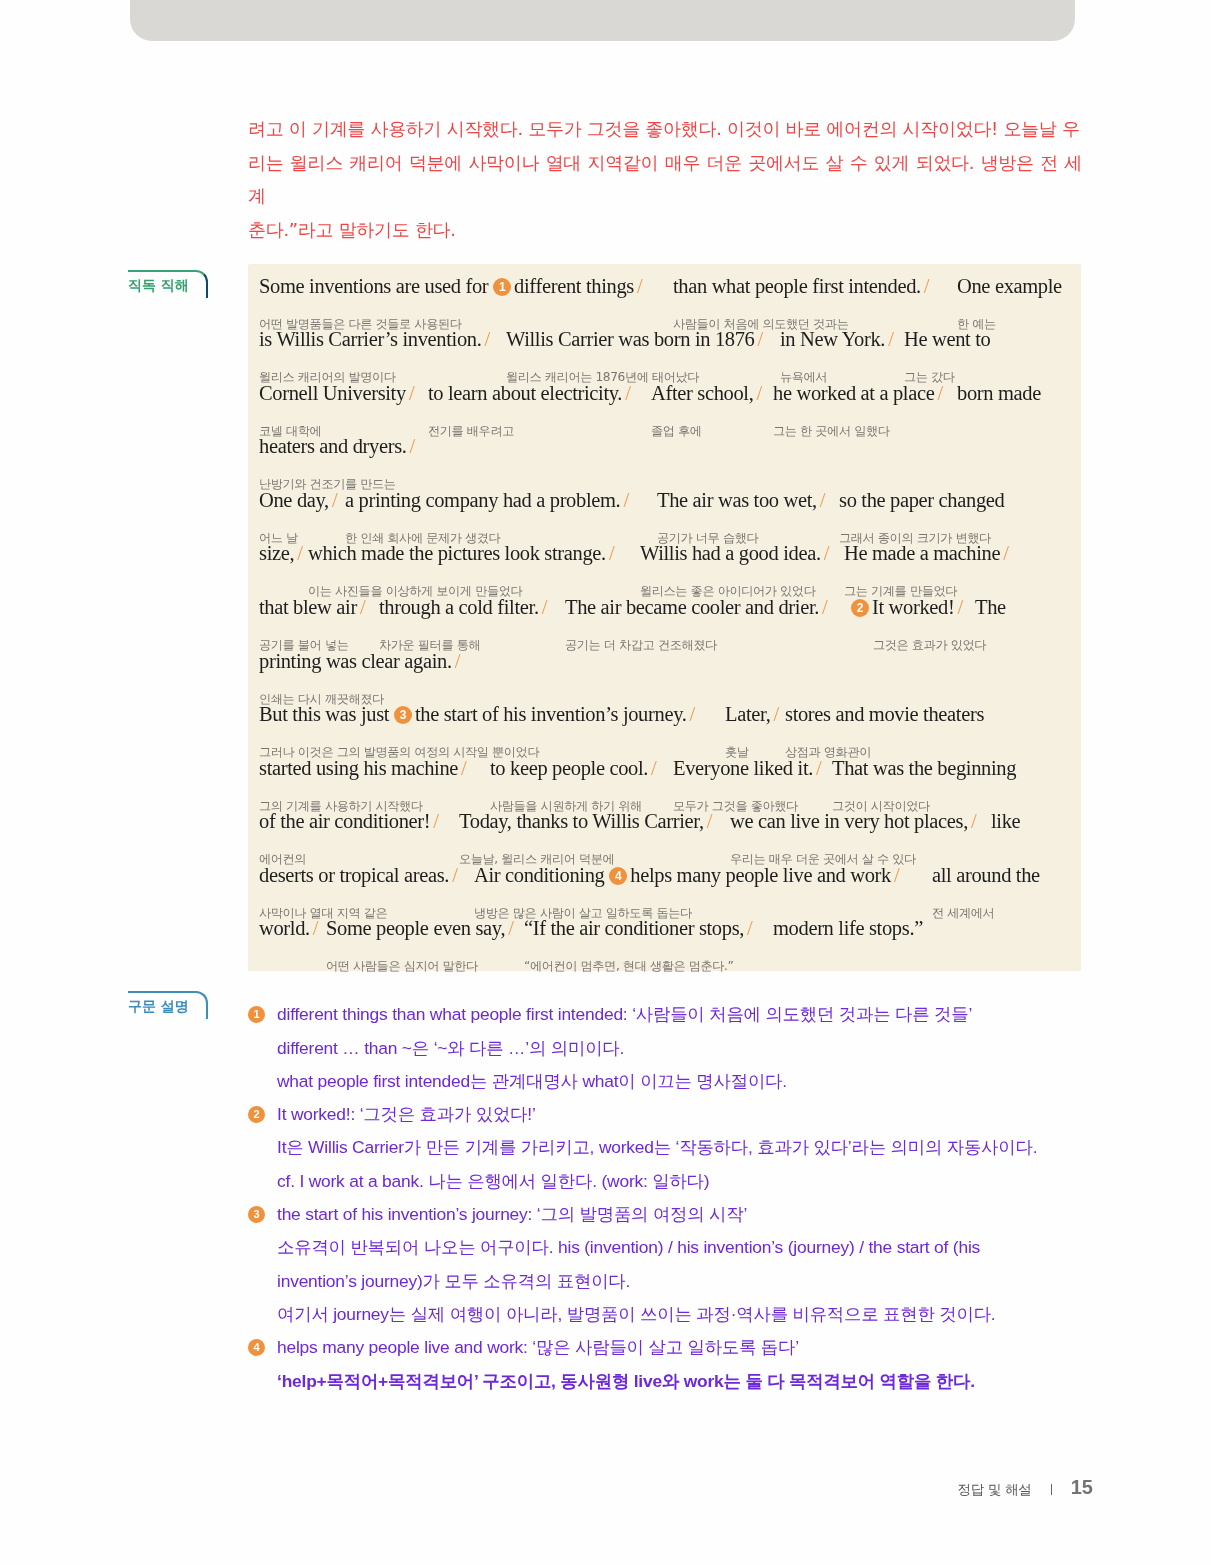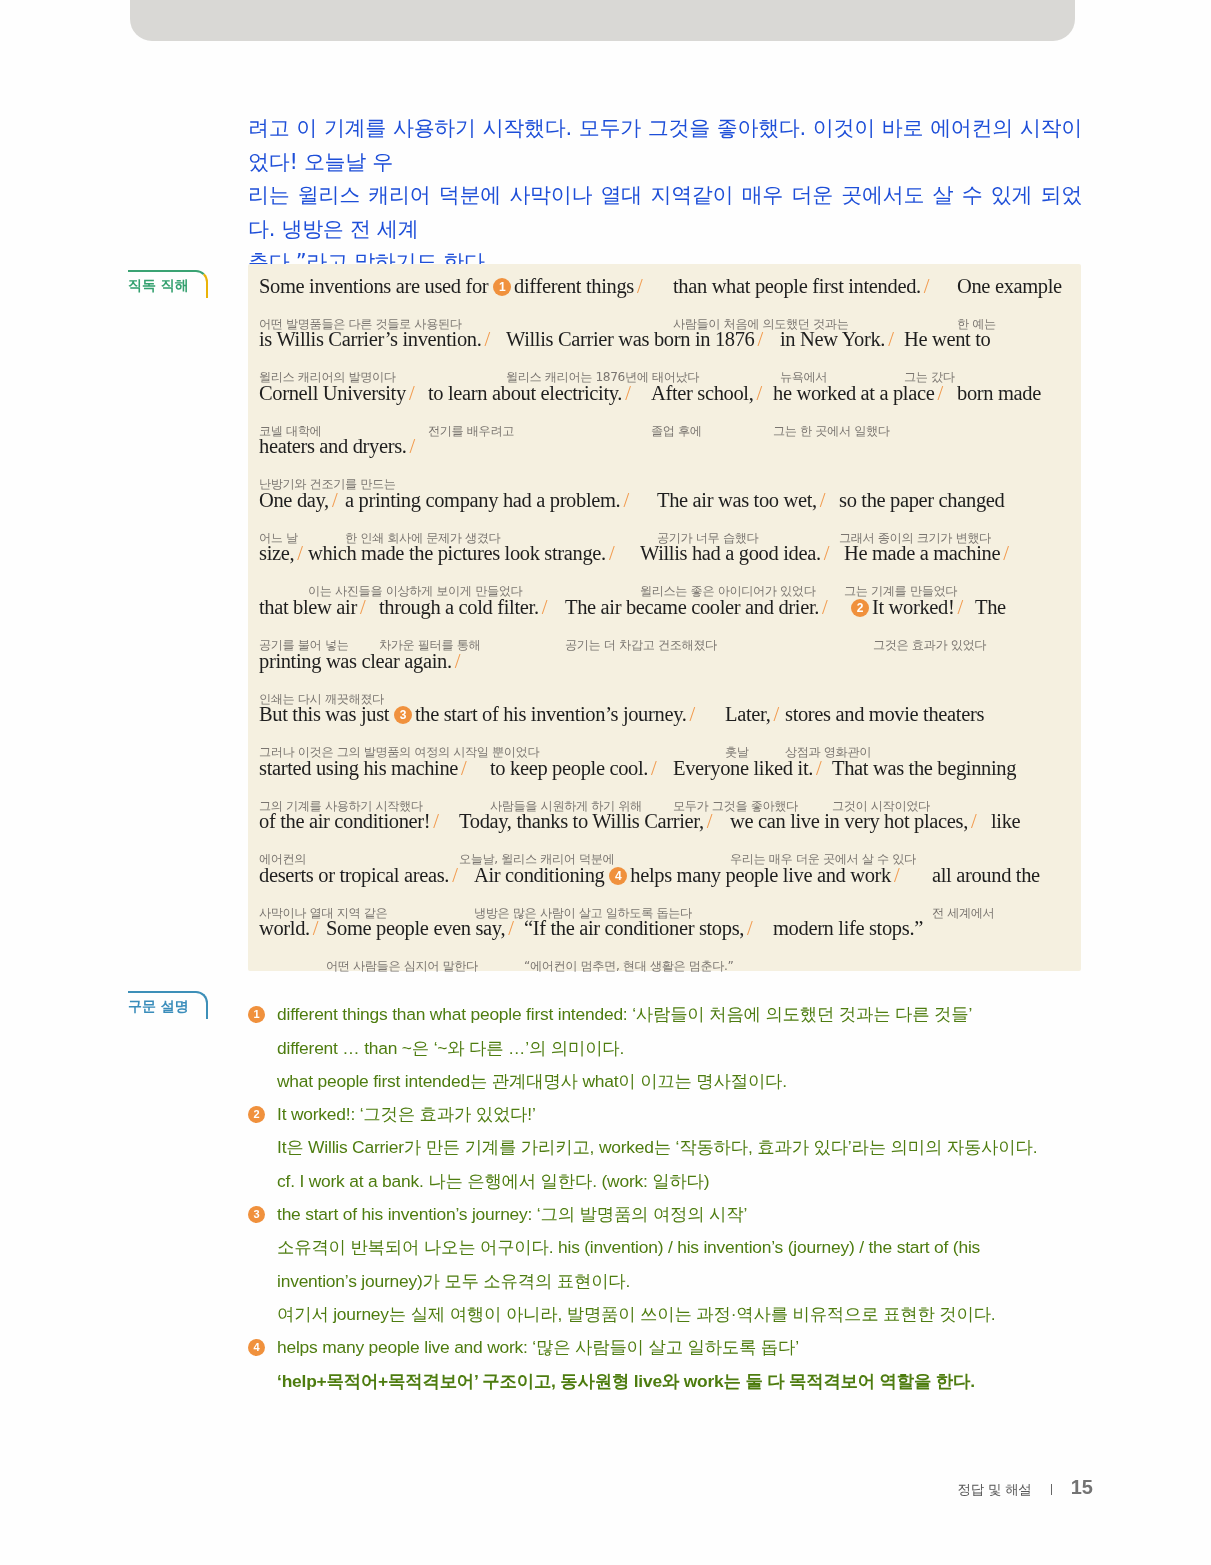--- a/index.html
+++ b/index.html
@@ -6,25 +6,25 @@
   body {
     width:1211px; height:1565px; background:#fefefe; position:relative; overflow:hidden;
     font-family: "DejaVu Sans", sans-serif; color:#2b2b2b;
   }
   .top-bar {
     position:absolute; left:130px; top:0; width:945px; height:41px;
     background:#d9d8d5; border-radius:0 0 22px 22px;
   }
   .intro {
     position:absolute; left:248px; top:112px; width:834px;
-    font-size:21px; line-height:33.5px; color:#1d4ed8; text-align:justify; letter-spacing:-0.3px;
+    font-size:18px; line-height:33.5px; color:#ef4444; text-align:justify; letter-spacing:-0.3px;
   }
   .sec-label {
     position:absolute; left:128px; width:80px; height:28px;
-    border-top:2px solid #3aa373; border-right:2px solid #eab308; border-top-right-radius:12px;
+    border-top:2px solid #3aa373; border-right:2px solid #0c4a6e; border-top-right-radius:12px;
     color:#33a06e; font-weight:bold; font-size:14px; padding-top:5px; box-sizing:border-box;
   }
   .sec-label.blue { border-color:#3d8fb8; color:#3a8dbb; }
   .reading-box {
     position:absolute; left:248px; top:264px; width:833px; height:707px;
     background:#f5f0e0; border-radius:2px;
   }
   .rline { position:absolute; left:11px; height:52px; white-space:nowrap; }
   .chunk { position:absolute; top:0; }
   .en {
@@ -37,21 +37,21 @@
   }
   .slash { color:#f29b4e; font-family:"Liberation Serif", serif; font-size:20.5px; margin:0 3px; }
   .num-badge {
     display:inline-block; width:18px; height:18px; border-radius:50%; background:#f0913d;
     color:#fff; font-family:"Liberation Sans", sans-serif; font-size:12px; font-weight:bold;
     text-align:center; line-height:18px; vertical-align:2px; margin-right:3px;
   }
   .notes { position:absolute; left:248px; top:998px; width:840px; }
   .note-line {
     position:absolute; left:29px; white-space:nowrap; font-family:"Liberation Sans", sans-serif;
-    font-size:17.4px; color:#4d7c0f; letter-spacing:-0.2px;
+    font-size:17.4px; color:#6d28d9; letter-spacing:-0.2px;
   }
   .note-badge {
     position:absolute; left:0; width:17px; height:17px; border-radius:50%; background:#f0913d;
     color:#fff; font-family:"Liberation Sans", sans-serif; font-size:11px; font-weight:bold;
     text-align:center; line-height:17px;
   }
   .footer { position:absolute; right:118px; top:1476px; white-space:nowrap; }
   .footer-label { font-size:13.5px; color:#555; letter-spacing:-0.3px; }
   .footer-sep { display:inline-block; width:1px; height:11px; background:#666; margin:0 14px; vertical-align:-1px; }
   .footer-page { font-family:"Liberation Sans", sans-serif; font-weight:bold; font-size:20px; color:#737373; }

